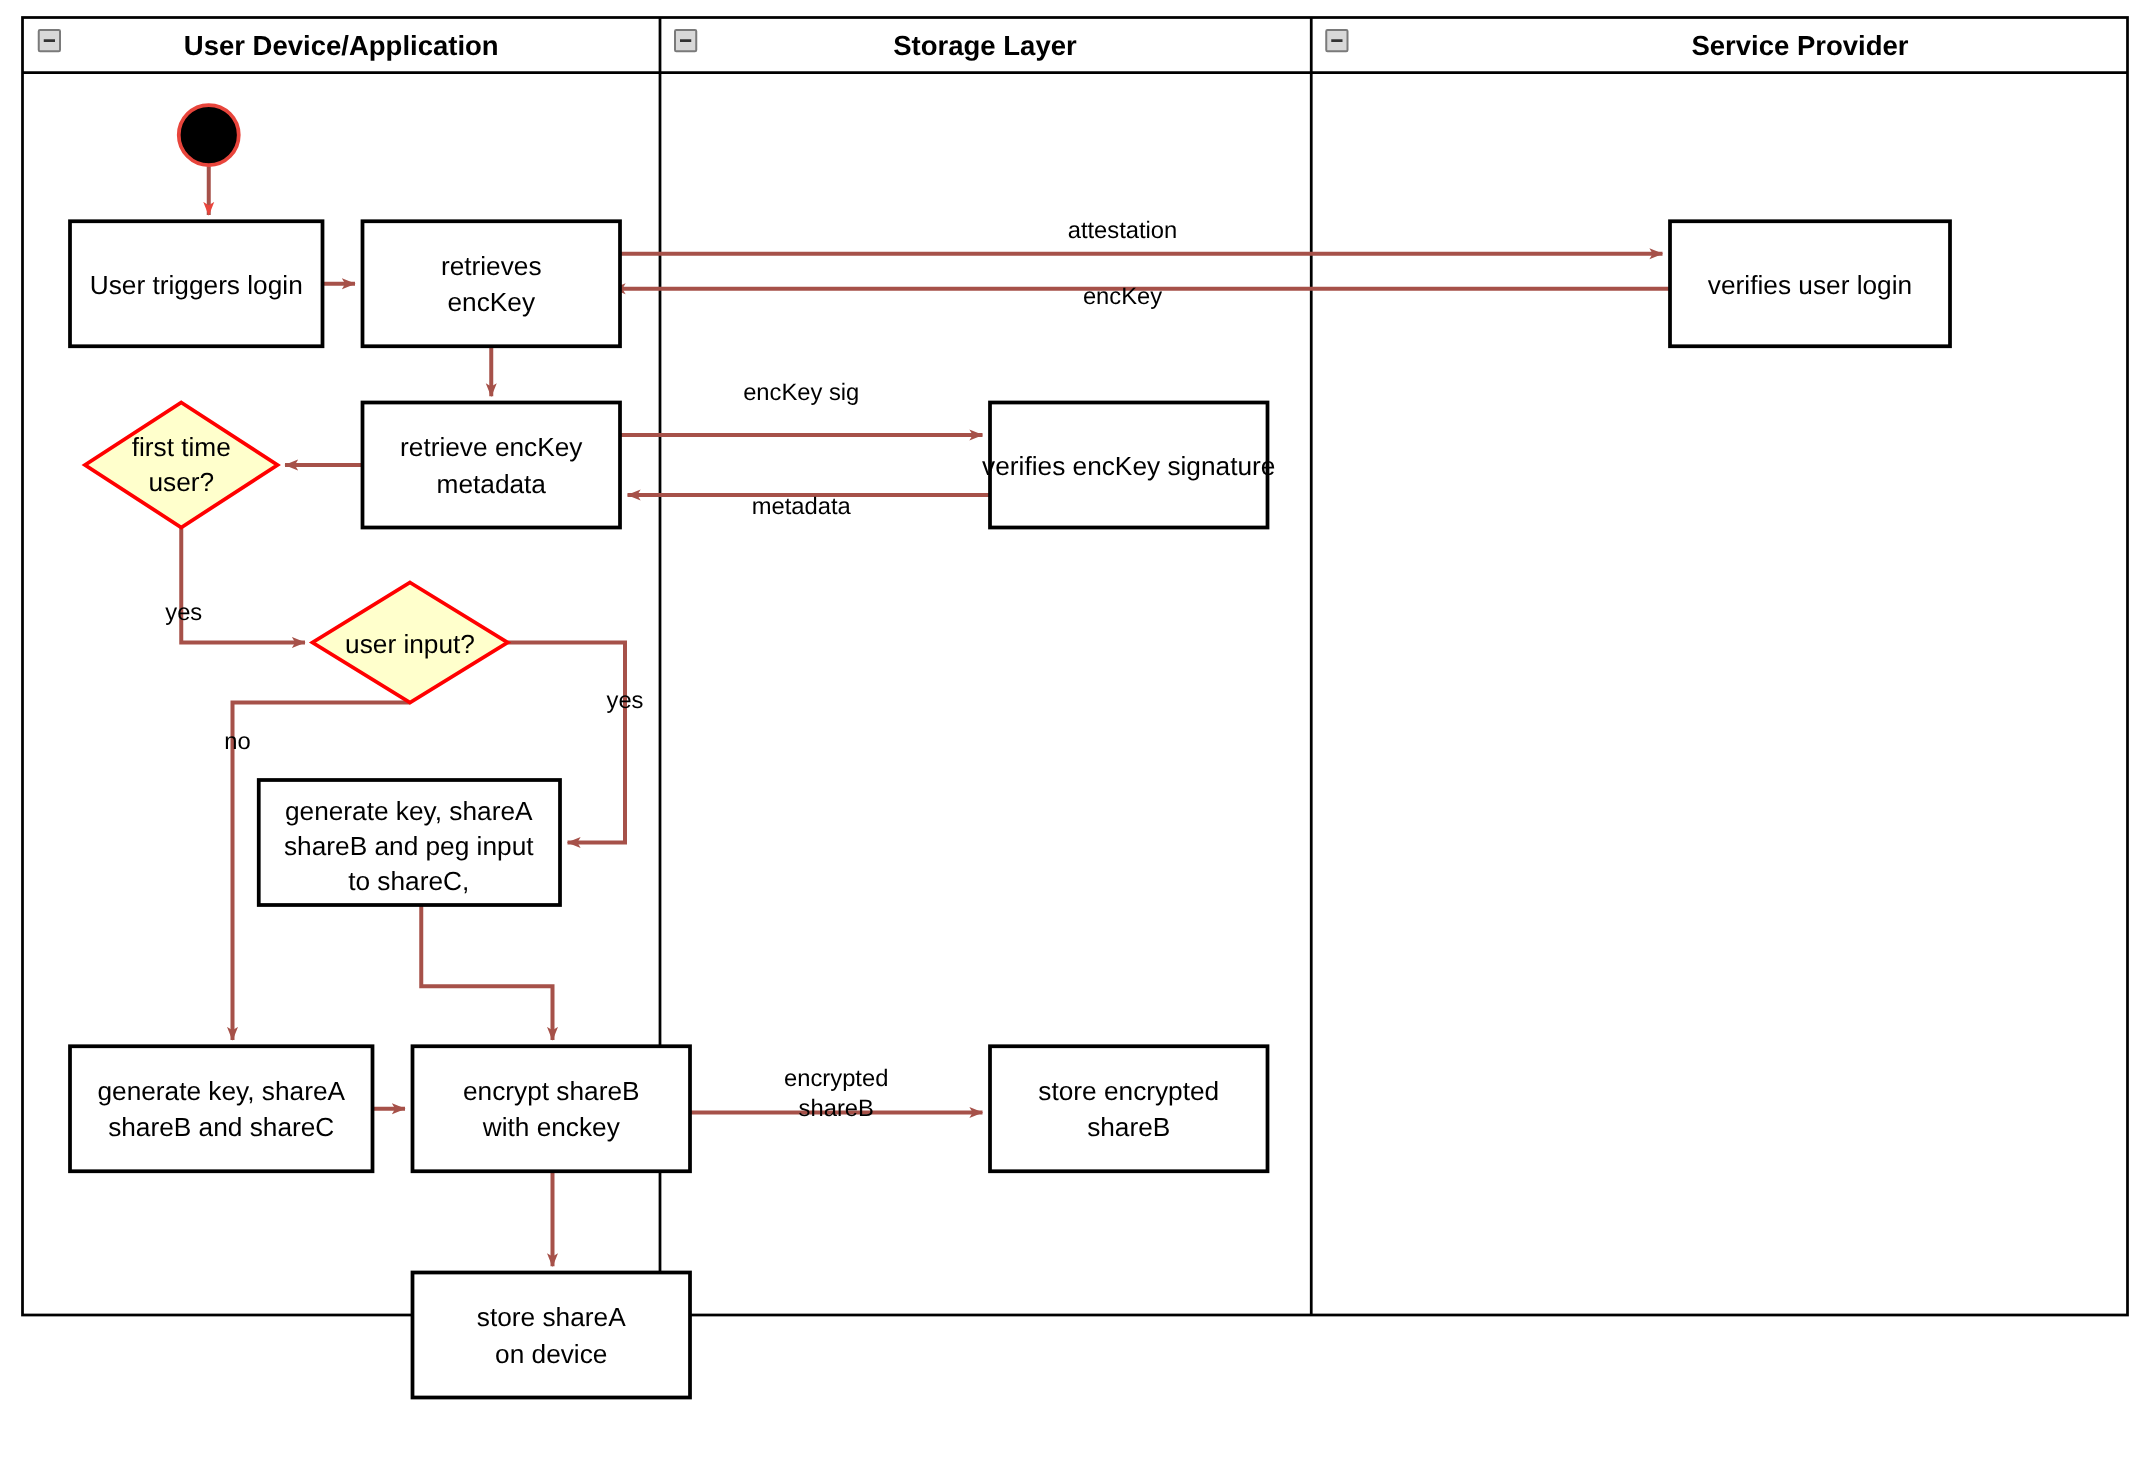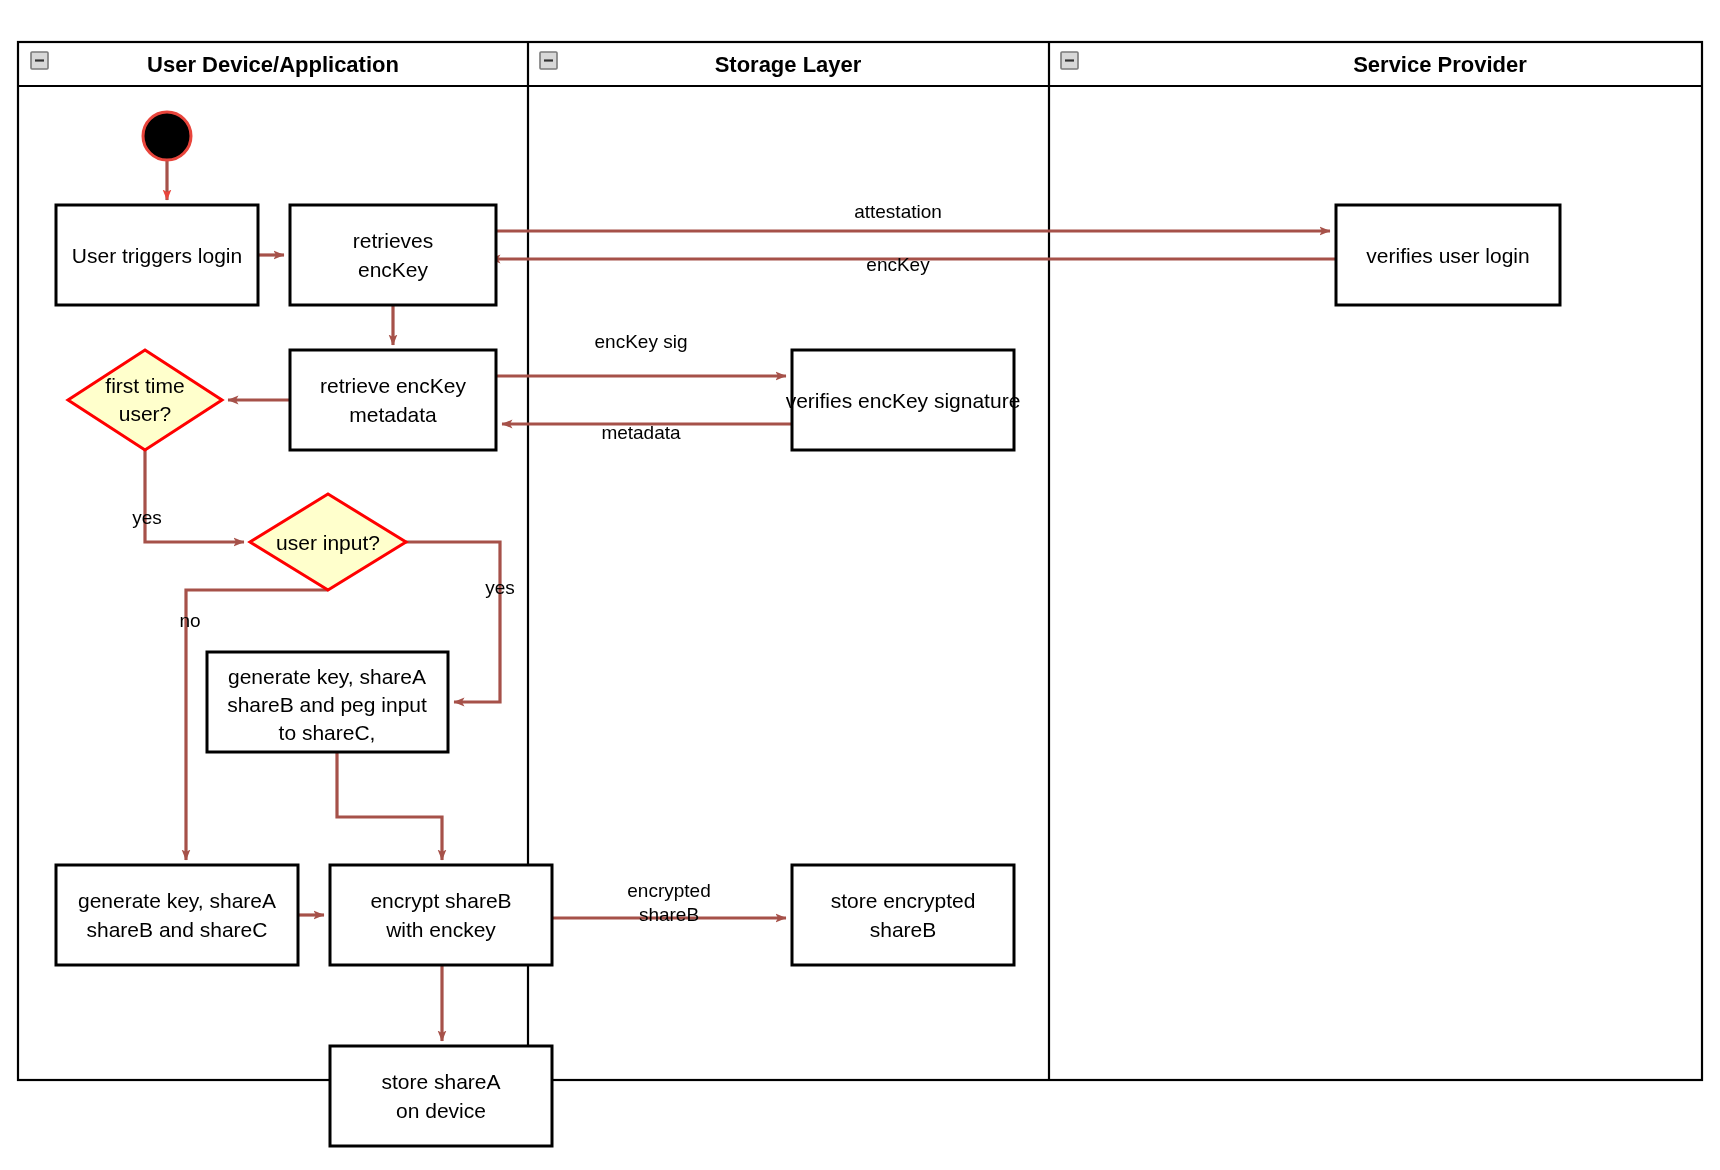--- a/index.html
+++ b/index.html
@@ -1,18 +1,18 @@
 <!DOCTYPE html>
 <html><head>
 <meta charset="utf-8">
 <style>
   html,body{margin:0;padding:0;background:#ffffff;}
   body{width:1720px;height:1170px;overflow:hidden;
        font-family:"Liberation Sans","DejaVu Sans",sans-serif;}
-  #stage{position:relative;width:1720px;height:848px;margin-top:28px;}
+  #stage{position:relative;width:1720px;height:848px;}
   svg{display:block;}
   .lane-title{font-weight:bold;font-size:22px;fill:#000;}
   .node-text{font-size:21px;fill:#000;}
   .edge-text{font-size:19px;fill:#000;}
   .frame{fill:none;stroke:#000;stroke-width:2.2;}
   .lane-div{stroke:#000;stroke-width:2.2;}
   .boxshape{fill:#ffffff;stroke:#000000;stroke-width:3;}
   .diamond{fill:#ffffcc;stroke:#ff0000;stroke-width:3;}
   .edge{fill:none;stroke:#a65149;stroke-width:3.2;}
   .startnode{fill:#000000;stroke:#e8453c;stroke-width:3;}

